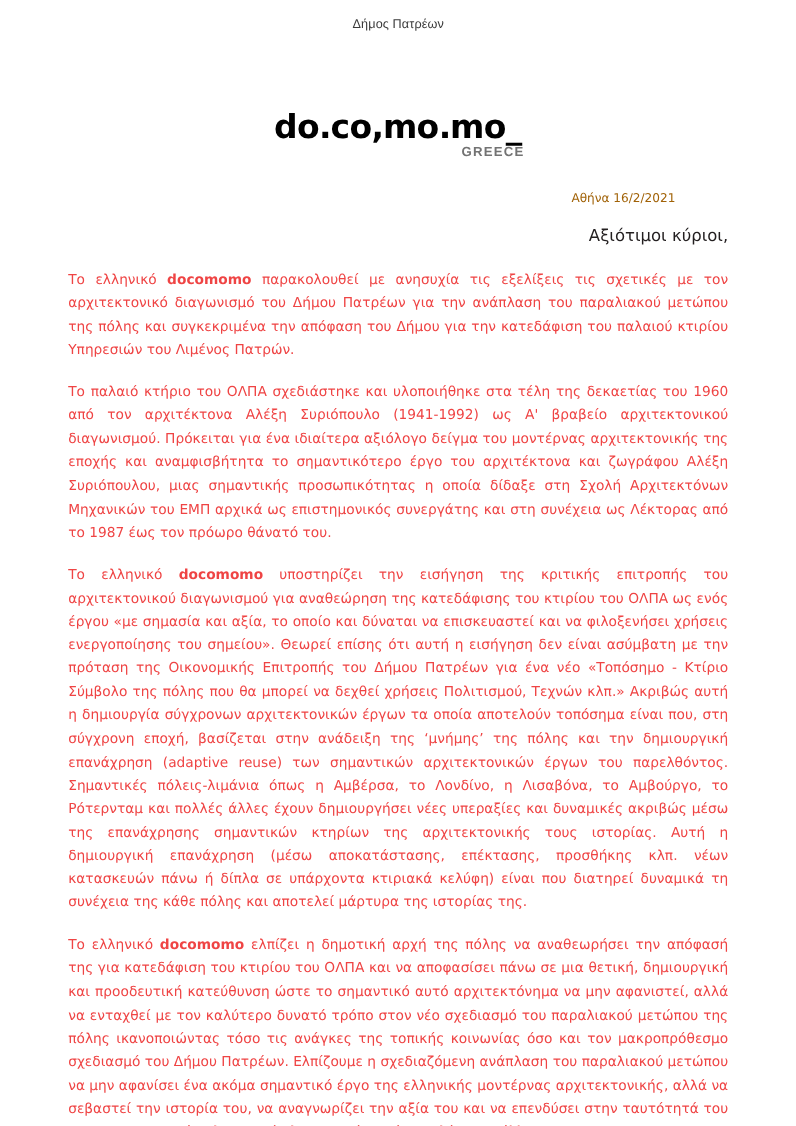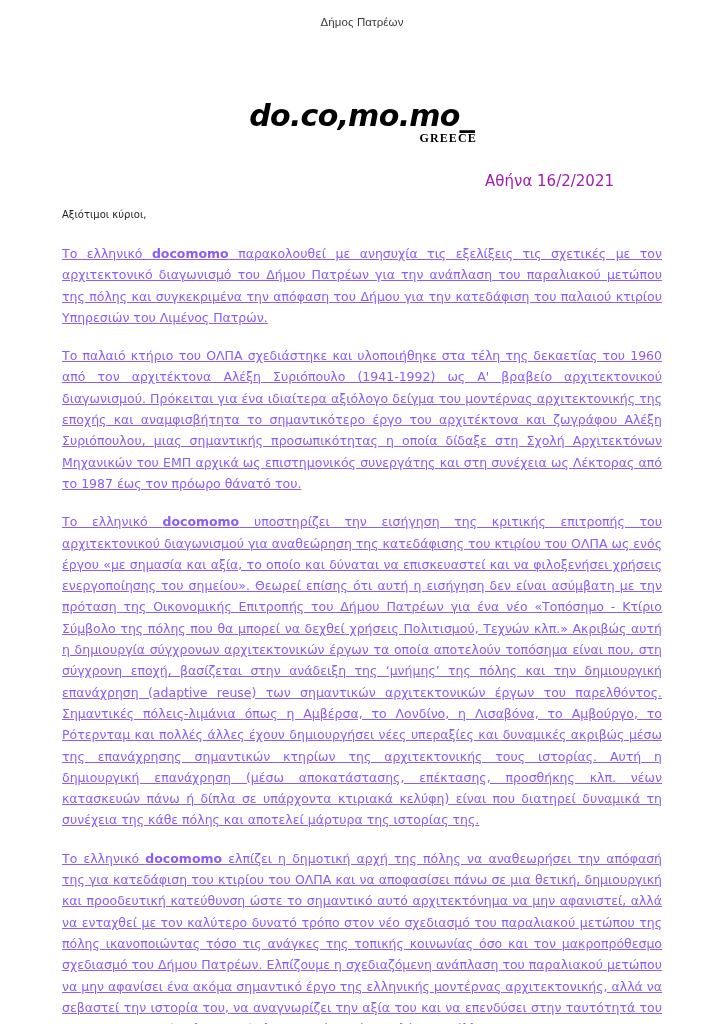--- a/index.html
+++ b/index.html
@@ -56,75 +56,73 @@
     text-align: left;
   }
   .logo-main {
     font-family: "DejaVu Sans", "Liberation Sans", sans-serif;
     font-weight: bold;
     font-size: 30px;
     letter-spacing: -0.6px;
     color: #000000;
     line-height: 32px;
     white-space: nowrap;
-    font-style: italic;
   }
   .logo-main .sep {
     font-size: 30px;
     letter-spacing: -1px;
   }
   .logo-main .tail {
     letter-spacing: 0;
   }
   .logo-greece {
     position: absolute;
     right: -2px;
     bottom: -13px;
-    font-family: Liberation Serif, serif;
+    font-family: Liberation Sans, sans-serif;
     font-weight: bold;
     font-size: 12px;
     letter-spacing: 1.1px;
-    color: #000000;
+    color: #737373;
     line-height: 13px;
     text-align: right;
   }
 
   
   .date-line {
     position: absolute;
     top: 172px;
     right: 62px;
-    font-size: 15px;
+    font-size: 11px;
     line-height: 18px;
-    color: #a21caf;
+    color: #a16207;
     white-space: nowrap;
     margin-left: 36px;
   }
 
   
   .body-block {
     position: absolute;
     top: 204px;
     left: 62px;
     width: 600px;
   }
   .salutation {
-    font-size: 10px;
+    font-size: 15px;
     line-height: 21px;
     margin: 0 0 18px 0;
-    text-align: left;
+    text-align: right;
   }
   p.para {
     font-size: 12.5px;
     line-height: 21.3px;
     margin: 0 0 17px 0;
     text-align: justify;
     text-justify: inter-word;
-    color: #8b5cf6;
-    text-decoration: underline;
+    color: #ef4444;
   }
   p.para b { font-weight: bold; }
 </style>
 </head>
 <body>
 
 <div class="page">
 
   <div class="registry">
     <div>Δήμος Πατρέων</div>

